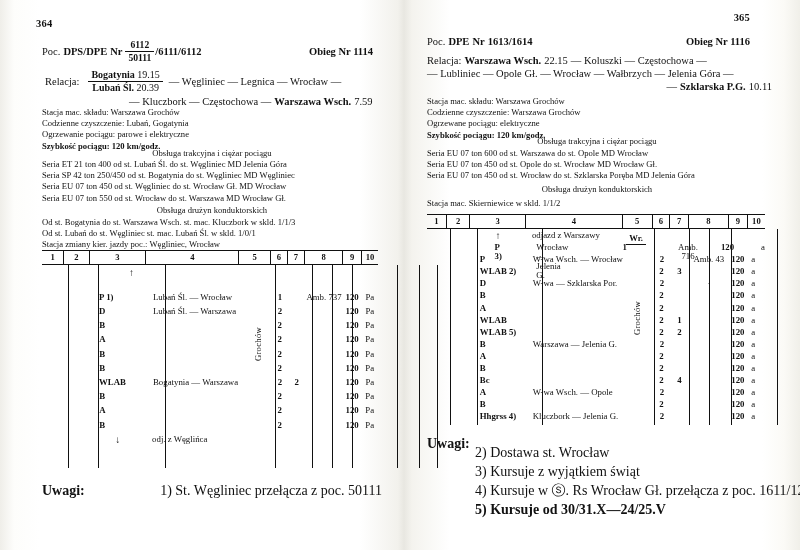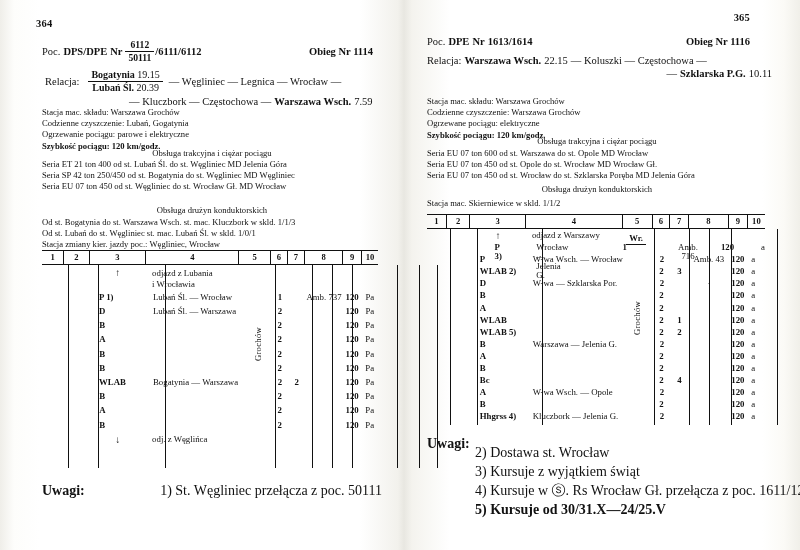--- a/index.html
+++ b/index.html
@@ -117,20 +117,21 @@
       <div class="sm">Codzienne czyszczenie: Lubań, Gogatynia</div>
       <div class="sm">Ogrzewanie pociągu: parowe i elektryczne</div>
       <div class="sm b">Szybkość pociągu: 120 km/godz.</div>
     </div>
 
     <div class="blk sm" style="left:42px;top:148px;width:340px;text-align:center;">Obsługa trakcyjna i ciężar pociągu</div>
     <div class="blk" style="left:42px;top:159px;">
       <div class="sm">Seria ET 21 ton 400 od st. Lubań Śl. do st. Węgliniec MD Jelenia Góra</div>
       <div class="sm">Seria SP 42 ton 250/450 od st. Bogatynia do st. Węgliniec MD Węgliniec</div>
       <div class="sm">Seria EU 07 ton 450 od st. Węgliniec do st. Wrocław Gł. MD Wrocław</div>
+      <div class="sm">Seria EU 07 ton 550 od st. Wrocław do st. Warszawa MD Wrocław Gł.</div>
     </div>
 
     <div class="blk sm" style="left:42px;top:205px;width:340px;text-align:center;">Obsługa drużyn konduktorskich</div>
     <div class="blk" style="left:42px;top:217px;">
       <div class="sm">Od st. Bogatynia do st. Warszawa Wsch. st. mac. Kluczbork w skld. 1/1/3</div>
       <div class="sm">Od st. Lubań do st. Węgliniec st. mac. Lubań Śl. w skld. 1/0/1</div>
       <div class="sm">Stacja zmiany kier. jazdy poc.: Węgliniec, Wrocław</div>
     </div>
 
     <div class="tbl" id="tbl-left" style="left:42px;top:250px;width:336px;">
@@ -145,24 +146,20 @@
           <div class="th" style="width: 45px;">8</div>
           <div class="th" style="width: 22px;">9</div>
           <div class="th" style="width: 19px;">10</div>
         </div>
       <div class="tbody" id="tbody-left" style="height:203px;">
           <div style="position: relative;">
             <div class="trow" style="height: 24.85px;">
               <div class="cell" style="width: 26px; padding-top: 3px;"></div>
               <div class="cell" style="width: 30px; padding-top: 3px;"></div>
               <div class="cell arrow c-ctr" style="width: 67px; padding-top: 3px; padding-left: 0px;">↑</div>
-              <div class="cell" style="width: 110px; padding-top: 3px; padding-left: 6px;">
-                <div style="line-height: 1.25;">odjazd z Lubania</div>
-                <div style="line-height: 1.25;">i Wrocławia</div>
-              </div>
               <div class="cell" style="width: 37px; padding-top: 3px;"></div>
               <div class="cell" style="width: 20px; padding-top: 3px;"></div>
               <div class="cell" style="width: 20px; padding-top: 3px;"></div>
               <div class="cell" style="width: 45px; padding-top: 3px;"></div>
               <div class="cell" style="width: 22px; padding-top: 3px;"></div>
               <div class="cell" style="width: 19px; padding-top: 3px;"></div>
             </div>
             <div class="trow" style="height: 14.2px;">
               <div class="cell" style="width: 26px; padding-top: 3px;"></div>
               <div class="cell" style="width: 30px; padding-top: 3px;"></div>
@@ -331,20 +328,23 @@
       </div>
     </div>
     <div class="blk b" style="right:30px;top:36px;font-size:10.5px;">Obieg Nr 1116</div>
 
     <div class="blk" style="left:43px;top:55px;">
       <div class="relrow">
         <span>Relacja:</span>
         <span class="b">Warszawa Wsch.</span>
         <span>22.15</span>
         <span>— Koluszki — Częstochowa —</span>
+      </div>
+      <div class="relrow" style="margin-top:2px;">
+        <span>— Lubliniec — Opole Gł. — Wrocław — Wałbrzych — Jelenia Góra —</span>
       </div>
       <div class="relrow" style="margin-top:2px;justify-content:flex-end;width:345px;">
         <span>—</span>
         <span class="b">Szklarska P.G.</span>
         <span>10.11</span>
       </div>
     </div>
 
     <div class="blk" style="left:43px;top:96px;">
       <div class="sm">Stacja mac. składu: Warszawa Grochów</div>

